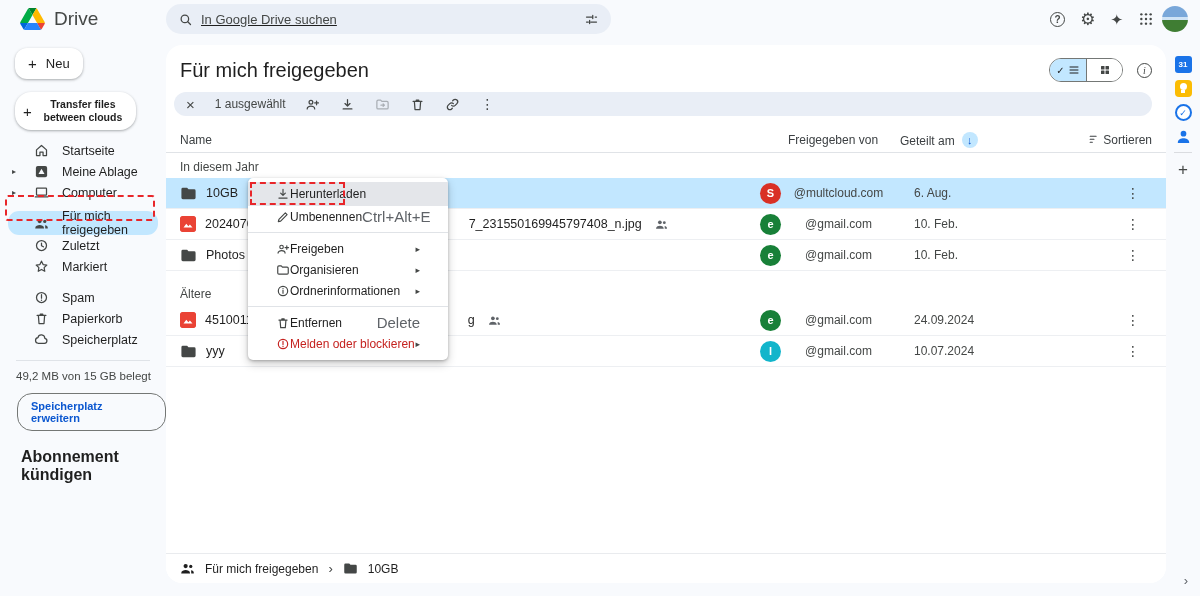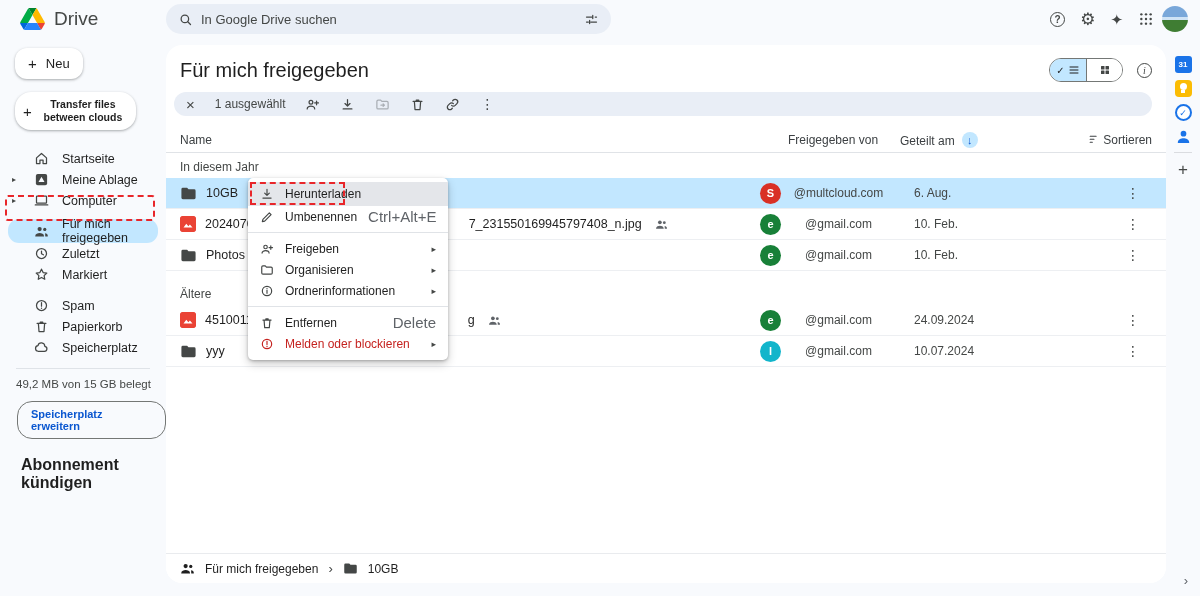--- a/index.html
+++ b/index.html
@@ -10,42 +10,42 @@
   }
   svg { display:block; }
   .ol { fill:none; stroke:currentColor; stroke-width:2; stroke-linecap:round; stroke-linejoin:round; }
 
   
   .topbar { height:38px; display:flex; align-items:center; position:relative; }
   .logo { display:flex; align-items:center; gap:9px; margin-left:20px; }
   .logo-name { font-size:19px; color:#444746; }
   .searchbar {
     position:absolute; left:166px; top:4px; width:445px; height:30px;
-    background:#e9eef6; border-radius:16px; display:flex; align-items:center; padding:0 12px; gap:8px;
+    background:#e9eef6; border-radius:16px; display:flex; align-items:center; padding:0 12px; gap:8px;text-decoration:underline;
   }
   .searchbar input { flex:1; border:none; outline:none; background:transparent; font-size:13px; color:#444746;
     font-family:"Liberation Sans","DejaVu Sans",sans-serif; }
   .searchbar input::placeholder { color:#444746; opacity:1; }
   .top-icons { position:absolute; right:46px; top:0; height:38px; display:flex; align-items:center; gap:15px; color:#444746; }
   .help-ic { width:15px; height:15px; border:1.6px solid #444746; border-radius:50%; font-size:10px; display:flex; align-items:center; justify-content:center; font-weight:bold; }
   .glyph { font-size:17px; line-height:1; }
   .avatar-photo { width:26px; height:26px; border-radius:50%;
     background:linear-gradient(180deg,#79a7d9 0 42%,#cfe3f5 42% 52%,#3f7d33 52% 100%); }
 
   
   .sidebar { position:absolute; top:38px; left:0; width:166px; bottom:0; font-size:12.5px; color:#1f1f1f; }
   .btn-new { display:inline-flex; align-items:center; gap:9px; margin:10px 0 0 15px; padding:7px 13px;
     background:#fff; border-radius:12px; box-shadow:0 1px 3px rgba(60,64,67,.3),0 1px 2px rgba(60,64,67,.15);
     font-size:13px; font-weight:500; color:#1f1f1f; }
   .btn-transfer { display:flex; align-items:center; gap:6px; margin:13px 0 0 15px; width:121px;
     background:#fff; border-radius:16px; padding:6px 8px;
     box-shadow:0 1px 3px rgba(60,64,67,.3),0 1px 2px rgba(60,64,67,.15); }
   .btn-transfer .t { font-size:10.5px; font-weight:bold; line-height:1.25; text-align:center; flex:1; }
   .plus-g { font-size:15px; font-weight:400; }
-  .nav { margin-top:18px; }
+  .nav { margin-top:10px; }
   .nav-item { position:relative; height:21px; display:flex; align-items:center; gap:13px; padding-left:26px;
     border-radius:11px; margin:0 8px 0 8px; color:#1f1f1f; }
   .nav-item .n-ic { width:15px; height:15px; color:#444746; flex:none; }
   .nav-item.sel { background:#c2e7ff; height:24px; }
   .nav-item .tw { font-size:12.5px; }
   .tri { position:absolute; left:4px; font-size:8px; color:#444746; }
   .gap8 { height:8px; } .gap10 { height:10px; }
   .side-div { height:1px; background:#dfe3e8; margin:10px 16px 0 16px; }
   .storage-txt { font-size:11.5px; color:#444746; margin:9px 0 0 16px; }
   .btn-upgrade { display:inline-block; margin:11px 0 0 17px; padding:6px 13px; border:1px solid #747775;
@@ -114,21 +114,21 @@
   .tasks-ic { width:17px; height:17px; border-radius:50%; border:2.5px solid #1a73e8; color:#1a73e8; font-size:9px; font-weight:bold;
     display:flex; align-items:center; justify-content:center; background:#fff; }
   .contacts-ic { width:17px; height:17px; color:#1a73e8; }
   .strip-div { width:18px; height:1px; background:#dadce0; }
   .strip-plus { font-size:17px; color:#444746; }
   .corner-chevron { position:absolute; right:12px; bottom:8px; color:#5f6368; font-size:13px; }
 
   
   .ctx-menu { position:absolute; left:248px; top:178px; width:200px; background:#fff; border-radius:5px;
     box-shadow:0 1px 3px rgba(0,0,0,.25),0 4px 10px rgba(0,0,0,.2); padding:4px 0 6px 0; z-index:30; }
-  .mi { display:flex; align-items:center; gap:11px; height:21px; padding:0 12px; font-size:12px; color:#1f1f1f; }
+  .mi { display:flex; align-items:center; height:21px; padding:0 28px; font-size:12px; color:#1f1f1f; }
   .mi .m-ic { width:14px; height:14px; color:#444746; flex:none; }
   .mi.hov { background:#e4e6ea; height:24px; }
   .mi .short { margin-left:auto; font-size:15px; color:#5f6368; }
   .mi .sub { margin-left:auto; font-size:9px; color:#444746; }
   .mi.danger { color:#c5221f; } .mi.danger .m-ic { color:#c5221f; }
   .m-div { height:1px; background:#e0e3e7; margin:5px 0; }
 
   
   .dash { position:absolute; border:2px dashed #e8262a; z-index:50; pointer-events:none; }
   #dash-sidebar { left:5px; top:195px; width:150px; height:26px; border-radius:3px; }

